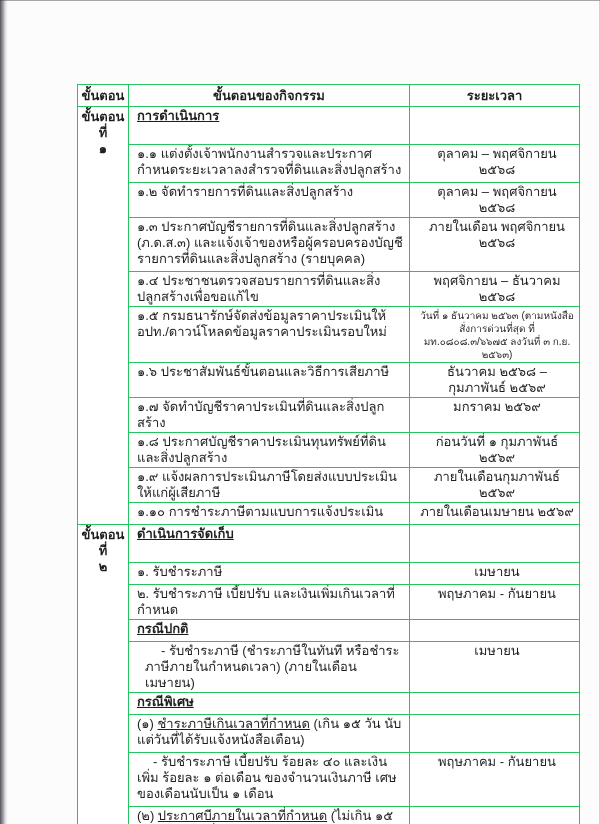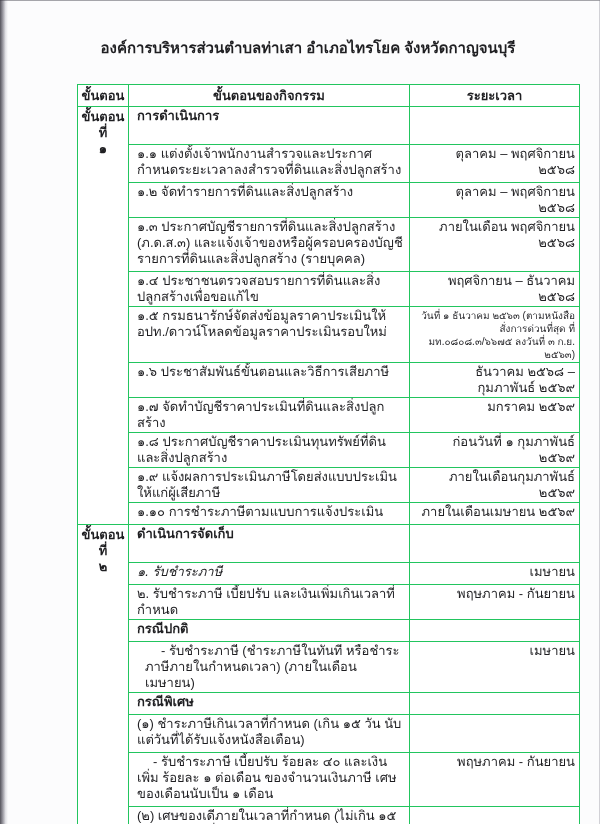--- a/index.html
+++ b/index.html
@@ -19,34 +19,33 @@
   table.plan{position:absolute;left:77px;top:84px;width:502px;
     border-collapse:collapse;table-layout:fixed;background:#fff;}
   col.c-step{width:51px;}
   col.c-activity{width:281px;}
   col.c-time{width:170px;}
   th,td{border:1px solid #22c55e;overflow:hidden;}
   th{font-size:13px;font-weight:bold;height:21px;padding:0 2px;text-align:center;}
   .step-cell{vertical-align:top;text-align:center;font-weight:bold;font-size:13px;line-height:16px;padding-top:2px;}
   .activity-cell{font-size:13px;line-height:16px;padding:1px 6px 1px 8px;vertical-align:top;text-align:left;}
   .activity-cell.indent{text-indent:16px;}
-  .time-cell{font-size:13px;line-height:16px;padding:1px 4px 1px 9px;vertical-align:top;text-align:right;}
+  .time-cell{font-size:13px;line-height:16px;padding:1px 4px 1px 9px;vertical-align:top;text-align:center;}
   .time-cell.small{font-size:10px;line-height:13px;padding-top:2px;color:#2a2a2e;}
   .b{font-weight:bold;}
-  .u{}
+  .u{text-decoration:underline;}
 </style>
 </head>
 <body>
 
 <div class="edge-left"></div>
 <div class="edge-top"></div>
 <div class="edge-right"></div>
 
 <div class="title-block">
-  <div class="title-line">องค์การบริหารส่วนตำบลท่าเสา อำเภอไทรโยค จังหวัดกาญจนบุรี</div>
 </div>
 
 <table class="plan">
   <colgroup>
     <col class="c-step">
     <col class="c-activity">
     <col class="c-time">
   </colgroup>
   <thead>
     <tr>
@@ -106,21 +105,21 @@
       </tr>
       <tr>
         <td class="step-cell" rowspan="12">
           <div>ขั้นตอนที่</div>
           <div>๒</div>
         </td>
         <td class="activity-cell" style="height: 35px;"><span class="b u">ดำเนินการจัดเก็บ</span></td>
         <td class="time-cell"></td>
       </tr>
       <tr>
-        <td class="activity-cell" style="height: 19px; font-style: italic;"><span>๑. รับชำระภาษี</span></td>
+        <td class="activity-cell" style="height: 19px;"><span>๑. รับชำระภาษี</span></td>
         <td class="time-cell"><span>เมษายน</span></td>
       </tr>
       <tr>
         <td class="activity-cell" style="height: 19px;"><span>๒. รับชำระภาษี เบี้ยปรับ และเงินเพิ่มเกินเวลาที่กำหนด</span></td>
         <td class="time-cell"><span>พฤษภาคม - กันยายน</span></td>
       </tr>
       <tr>
         <td class="activity-cell" style="height: 19px;"><span class="b u">กรณีปกติ</span></td>
         <td class="time-cell"></td>
       </tr>
@@ -134,17 +133,17 @@
       </tr>
       <tr>
         <td class="activity-cell" style="height: 35px;"><span>(๑) </span><span class="u">ชำระภาษีเกินเวลาที่กำหนด</span><span> (เกิน ๑๕ วัน นับแต่วันที่ได้รับแจ้งหนังสือเตือน)</span></td>
         <td class="time-cell"></td>
       </tr>
       <tr>
         <td class="activity-cell indent" style="height: 51px;"><span>- รับชำระภาษี เบี้ยปรับ ร้อยละ ๔๐ และเงินเพิ่ม ร้อยละ ๑ ต่อเดือน ของจำนวนเงินภาษี เศษของเดือนนับเป็น ๑ เดือน</span></td>
         <td class="time-cell"><span>พฤษภาคม - กันยายน</span></td>
       </tr>
       <tr>
-        <td class="activity-cell" style="height: 35px;"><span>(๒) </span><span class="u">เศษของเดีภายในเวลาที่กำหนด</span><span> (ไม่เกิน ๑๕ วัน นับแต่วันที่ได้รับแจ้งหนังสือเตือน)</span></td>
+        <td class="activity-cell" style="height: 35px;"><span>(๒) </span><span class="u">ประกาศบีภายในเวลาที่กำหนด</span><span> (ไม่เกิน ๑๕ วัน นับแต่วันที่ได้รับแจ้งหนังสือเตือน)</span></td>
         <td class="time-cell"></td>
       </tr>
     </tbody>
 </table>
 
 </body></html>

